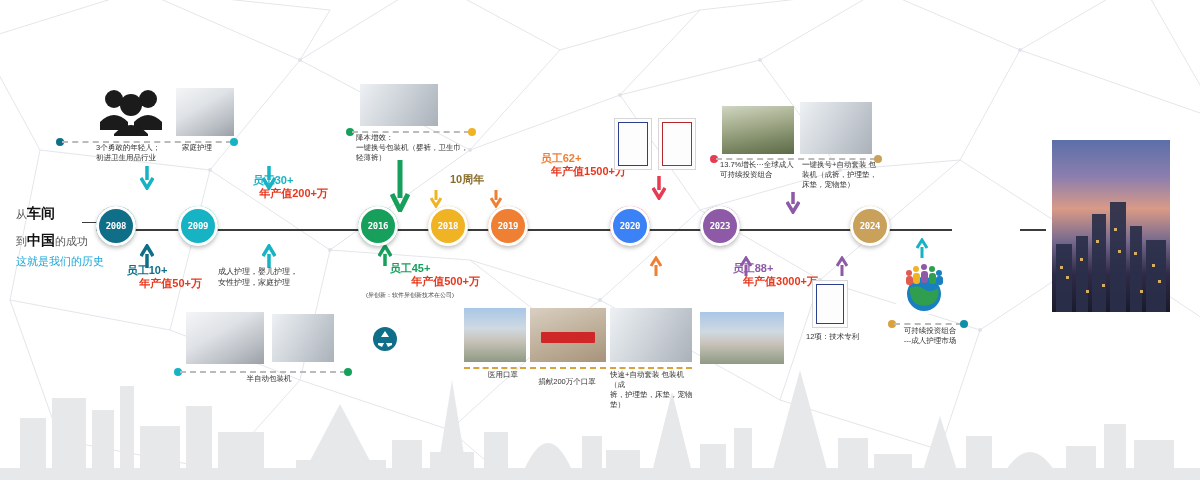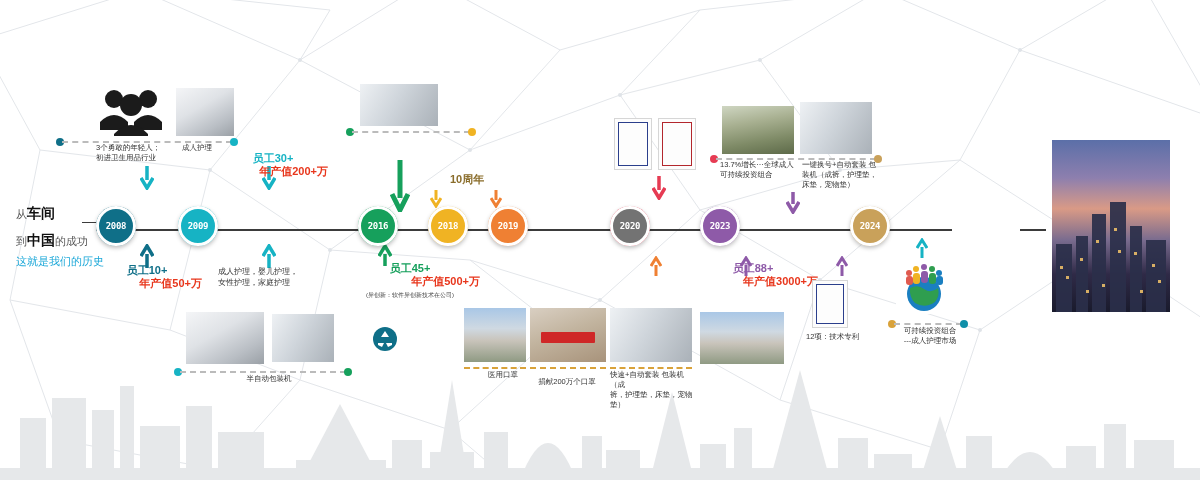--- a/index.html
+++ b/index.html
@@ -266,21 +266,21 @@
     <div class="ring" style="background:#f0b323;">
         <span class="yr">2018</span>
       </div>
   </div>
   <div class="node small" style="left:488px; top:206px; background:#ef8033;align-items:flex-end;">
     <div class="ring" style="background:#ef8033;">
         <span class="yr">2019</span>
       </div>
   </div>
   <div class="node small" style="left:610px; top:206px; background:#e63b53;">
-    <div class="ring" style="background:#737373;">
+    <div class="ring" style="background:#3b82f6;">
         <span class="yr">2020</span>
       </div>
   </div>
   <div class="node small" style="left:700px; top:206px; background:#8e5aa8;">
     <div class="ring" style="background:#8e5aa8;">
         <span class="yr">2023</span>
       </div>
   </div>
   <div class="node small" style="left:850px; top:206px; background:#c9a15a;">
     <div class="ring" style="background:#c9a15a;">
@@ -360,30 +360,34 @@
         <path d="M10 0 L10 38 M2 34 L10 50 L18 34" stroke="#16a05c" stroke-width="5" fill="none"></path>
       </svg>
   </div>
 
   <div class="stat" style="left:92px; top:264px; width:110px;">
     <div class="s1" style="color:#0f6f88;">员工10+</div>
     <div class="s2">年产值50+万</div>
   </div>
 
   <div class="stat" style="left:218px; top:152px; width:110px;">
-    <div class="s1" style="color:#16b3c4;">员工30+</div>
+    <div class="s1" style="color:#16b3c4;margin-top:22px;">员工30+</div>
     <div class="s2">年产值200+万</div>
   </div>
 
   <div class="stat" style="left:340px; top:262px; width:140px;">
     <div class="s1" style="color:#16a05c;">员工45+</div>
     <div class="s2">年产值500+万</div>
     <div class="s3">(异创新：软件异创新技术在公司)</div>
   </div>
 
+  <div class="stat" style="left:496px; top:152px; width:130px;">
+    <div class="s1" style="color:#ef8033;">员工62+</div>
+    <div class="s2">年产值1500+万</div>
+  </div>
 
   <div class="stat" style="left:688px; top:262px; width:130px;">
     <div class="s1" style="color:#8e5aa8;">员工88+</div>
     <div class="s2">年产值3000+万</div>
   </div>
 
   <div class="anniv" style="left:450px; top:172px;">10周年</div>
 
   <div class="people-icon" style="left:100px; top:88px;">
     <svg width="62" height="48" viewBox="0 0 62 48">
@@ -402,32 +406,37 @@
   <div class="dashline" style="left:56px; top:138px; width:182px;">
     <span class="dot l" style="background:#0f6f88;"></span>
     <span class="ln"></span>
     <span class="dot r" style="background:#16b3c4;"></span>
   </div>
 
   <div class="cap" style="left:96px; top:143px; width:90px;">
     <div>3个勇敢的年轻人；</div>
     <div>初进卫生用品行业</div>
   </div>
-  <div class="cap" style="left:182px; top:143px; width:70px;">成人护理</div>
+  <div class="cap" style="left:182px; top:143px; width:70px;">家庭护理</div>
 
   <div class="desc" style="left:218px; top:266px; width:120px;">
     <div>成人护理，婴儿护理，</div>
     <div>女性护理，家庭护理</div>
   </div>
 
   <div class="ph machine2" style="left:360px; top:84px; width:78px; height:42px;"></div>
   <div class="dashline" style="left:346px; top:128px; width:130px;">
     <span class="dot l" style="background:#16a05c;"></span>
     <span class="ln"></span>
     <span class="dot r" style="background:#f0b323;"></span>
+  </div>
+  <div class="cap" style="left:356px; top:133px; width:128px;">
+    <div>降本增效：</div>
+    <div>一键换号包装机（婴裤，卫生巾，</div>
+    <div>轻薄裤）</div>
   </div>
 
   <div class="ph machine" style="left:186px; top:312px; width:78px; height:52px;"></div>
   <div class="ph machine2" style="left:272px; top:314px; width:62px; height:48px;"></div>
   <div class="dashline" style="left:174px; top:368px; width:178px;">
     <span class="dot l" style="background:#16b3c4;"></span>
     <span class="ln"></span>
     <span class="dot r" style="background:#16a05c;"></span>
   </div>
   <div class="cap" style="left:224px; top:374px; width:90px; text-align:center;">半自动包装机</div>

